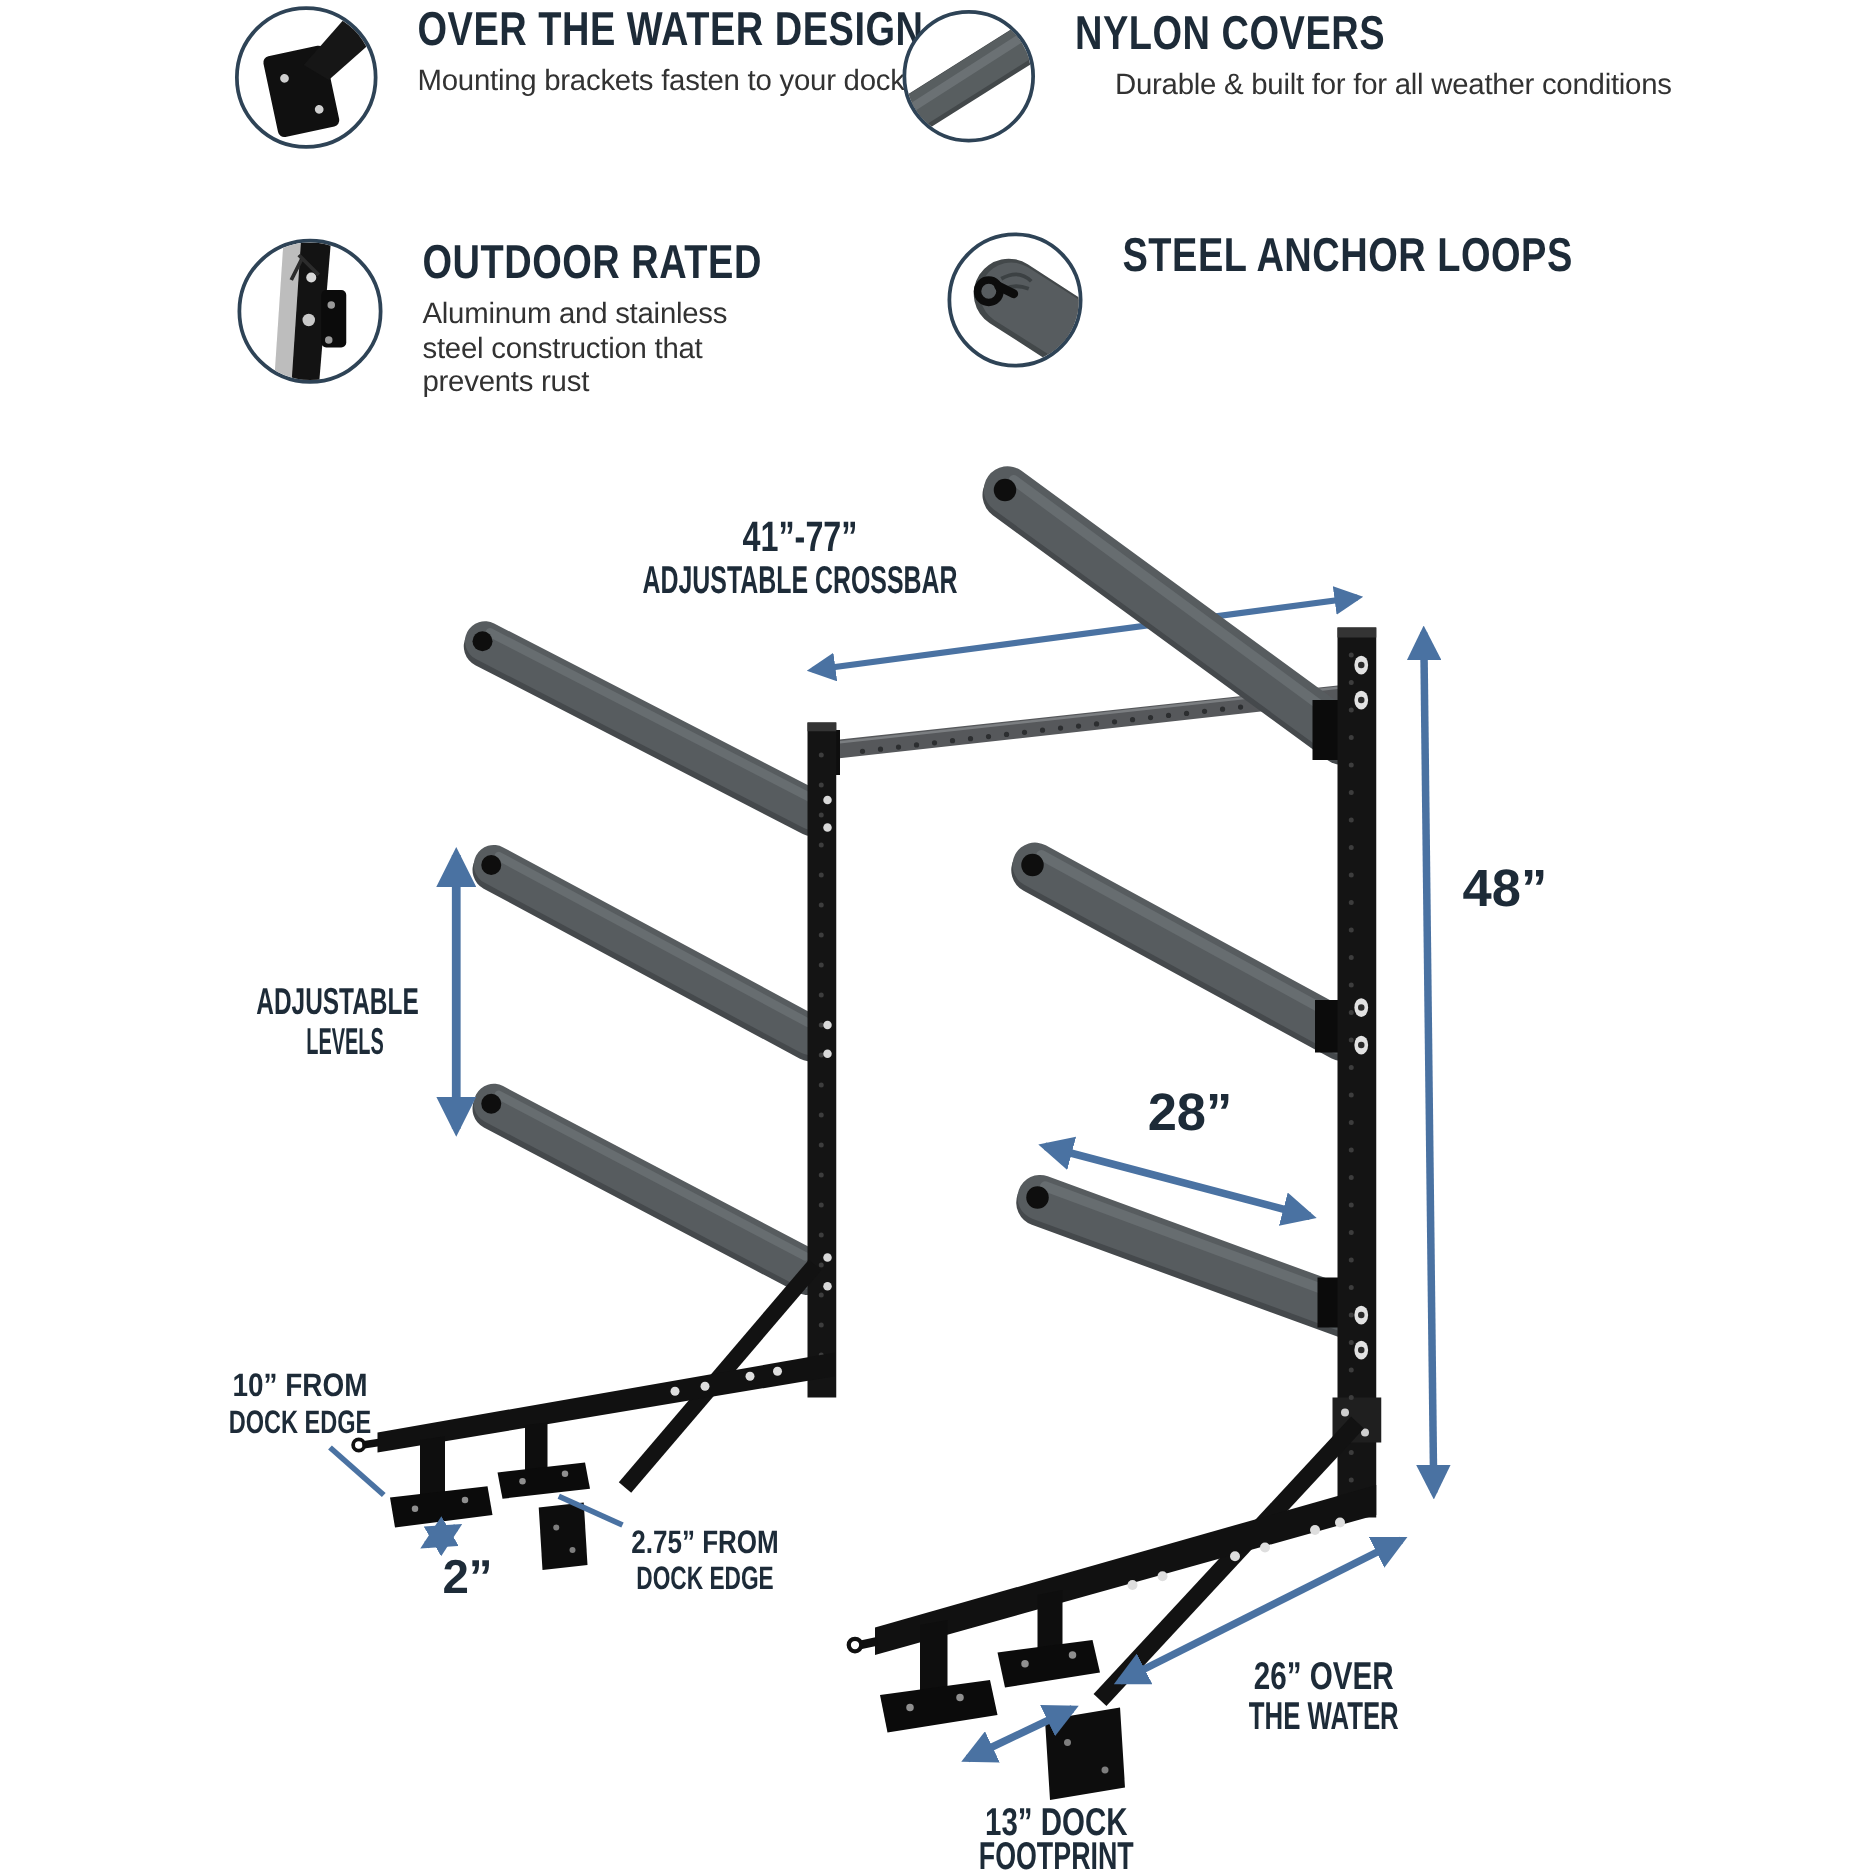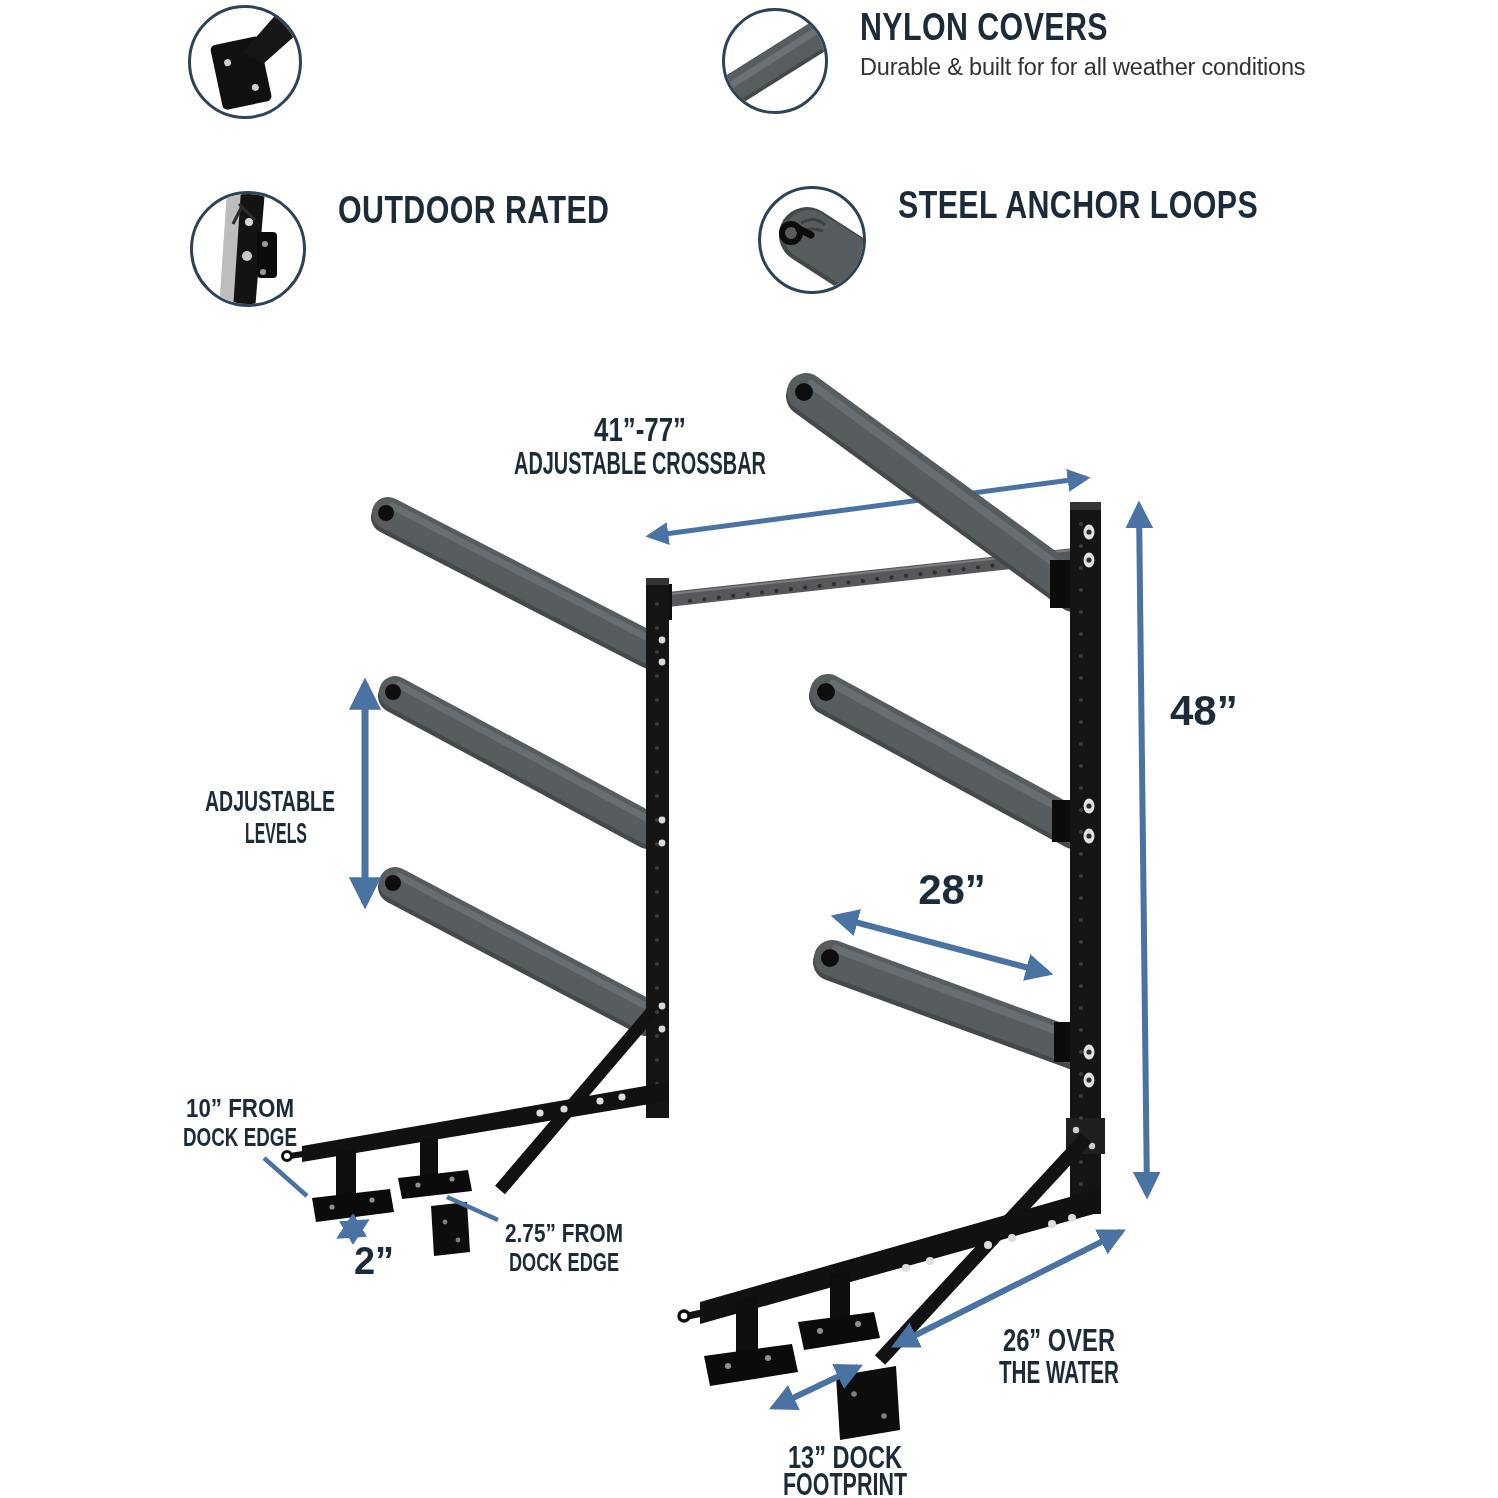--- a/index.html
+++ b/index.html
@@ -198,52 +198,57 @@
     <div class="ficon" style="width:108px;height:108px;">
       <svg width="108" height="108" viewBox="0 0 108 108">
         <g transform="rotate(-12 50 60)">
           <rect x="24" y="32" width="50" height="66" rx="5" fill="#101010"></rect>
           <circle cx="38" cy="52" r="3.5" fill="#cfcfcf"></circle>
             <circle cx="60" cy="82" r="3.5" fill="#cfcfcf"></circle>
         </g>
         <polygon points="52,44 96,-6 124,10 72,56" fill="#161616"></polygon>
       </svg>
     </div>
+    <div class="ftext">
+      <div class="ftitle">OVER THE WATER DESIGN</div>
+      <div class="fdesc" style="max-width:420px;">Mounting brackets fasten to your dock</div>
+    </div>
   </div>
 
   <div class="feature" style="left:722px;top:8px;">
     <div class="ficon" style="width:100px;height:100px;">
       <svg width="100" height="100" viewBox="0 0 100 100">
         <line x1="-6" y1="88" x2="102" y2="20" stroke="#43484a" stroke-width="32" stroke-linecap="round"></line>
         <line x1="-6" y1="86" x2="102" y2="18" stroke="#585e60" stroke-width="28" stroke-linecap="round"></line>
         <line x1="0" y1="78" x2="100" y2="14" stroke="#6b7174" stroke-width="7" stroke-linecap="round"></line>
         <circle cx="-2" cy="86" r="12" fill="#3b3f41"></circle>
       </svg>
     </div>
     <div class="ftext">
       <div class="ftitle">NYLON COVERS</div>
-      <div class="fdesc" style="max-width:480px;">Durable &amp; built for for all weather conditions</div>
+      <div class="fdesc" style="max-width:480px;margin-left:32px;">Durable &amp; built for for all weather conditions</div>
     </div>
   </div>
 
   <div class="feature" style="left:190px;top:180px;margin-top:11px;">
     <div class="ficon" style="width:110px;height:110px;">
       <svg width="110" height="110" viewBox="0 0 110 110">
         <polygon points="34,-4 50,-4 42,116 26,116" fill="#bdbdbd"></polygon>
         <polygon points="48,-4 72,-4 62,116 40,116" fill="#131313"></polygon>
         <rect x="64" y="38" width="20" height="46" rx="4" fill="#0b0b0b"></rect>
         <circle cx="56" cy="28" r="4" fill="#d8d8d8"></circle>
           <circle cx="54" cy="62" r="5" fill="#c9c9c9"></circle>
         <circle cx="70" cy="78" r="3" fill="#9a9a9a"></circle>
           <circle cx="72" cy="50" r="3" fill="#9a9a9a"></circle>
         <path d="M46,10 L62,26 M48,14 L40,30" stroke="#2c2c2c" stroke-width="3" fill="none"></path>
       </svg>
     </div>
     <div class="ftext">
       <div class="ftitle">OUTDOOR RATED</div>
+      <div class="fdesc" style="max-width:285px;">Aluminum and stainless steel construction that prevents rust</div>
     </div>
   </div>
 
   <div class="feature" style="left:758px;top:186px;">
     <div class="ficon" style="width:102px;height:102px;">
       <svg width="102" height="102" viewBox="0 0 102 102">
         <line x1="108" y1="86" x2="46" y2="46" stroke="#43484a" stroke-width="56" stroke-linecap="round"></line>
         <line x1="108" y1="84" x2="48" y2="46" stroke="#575c5f" stroke-width="50" stroke-linecap="round"></line>
         <path d="M40,34 q14,-8 24,2 M36,48 q10,-12 26,-6" stroke="#3c4143" stroke-width="3" fill="none"></path>
         <circle cx="30" cy="44" r="9" fill="none" stroke="#0c0c0c" stroke-width="6"></circle>

